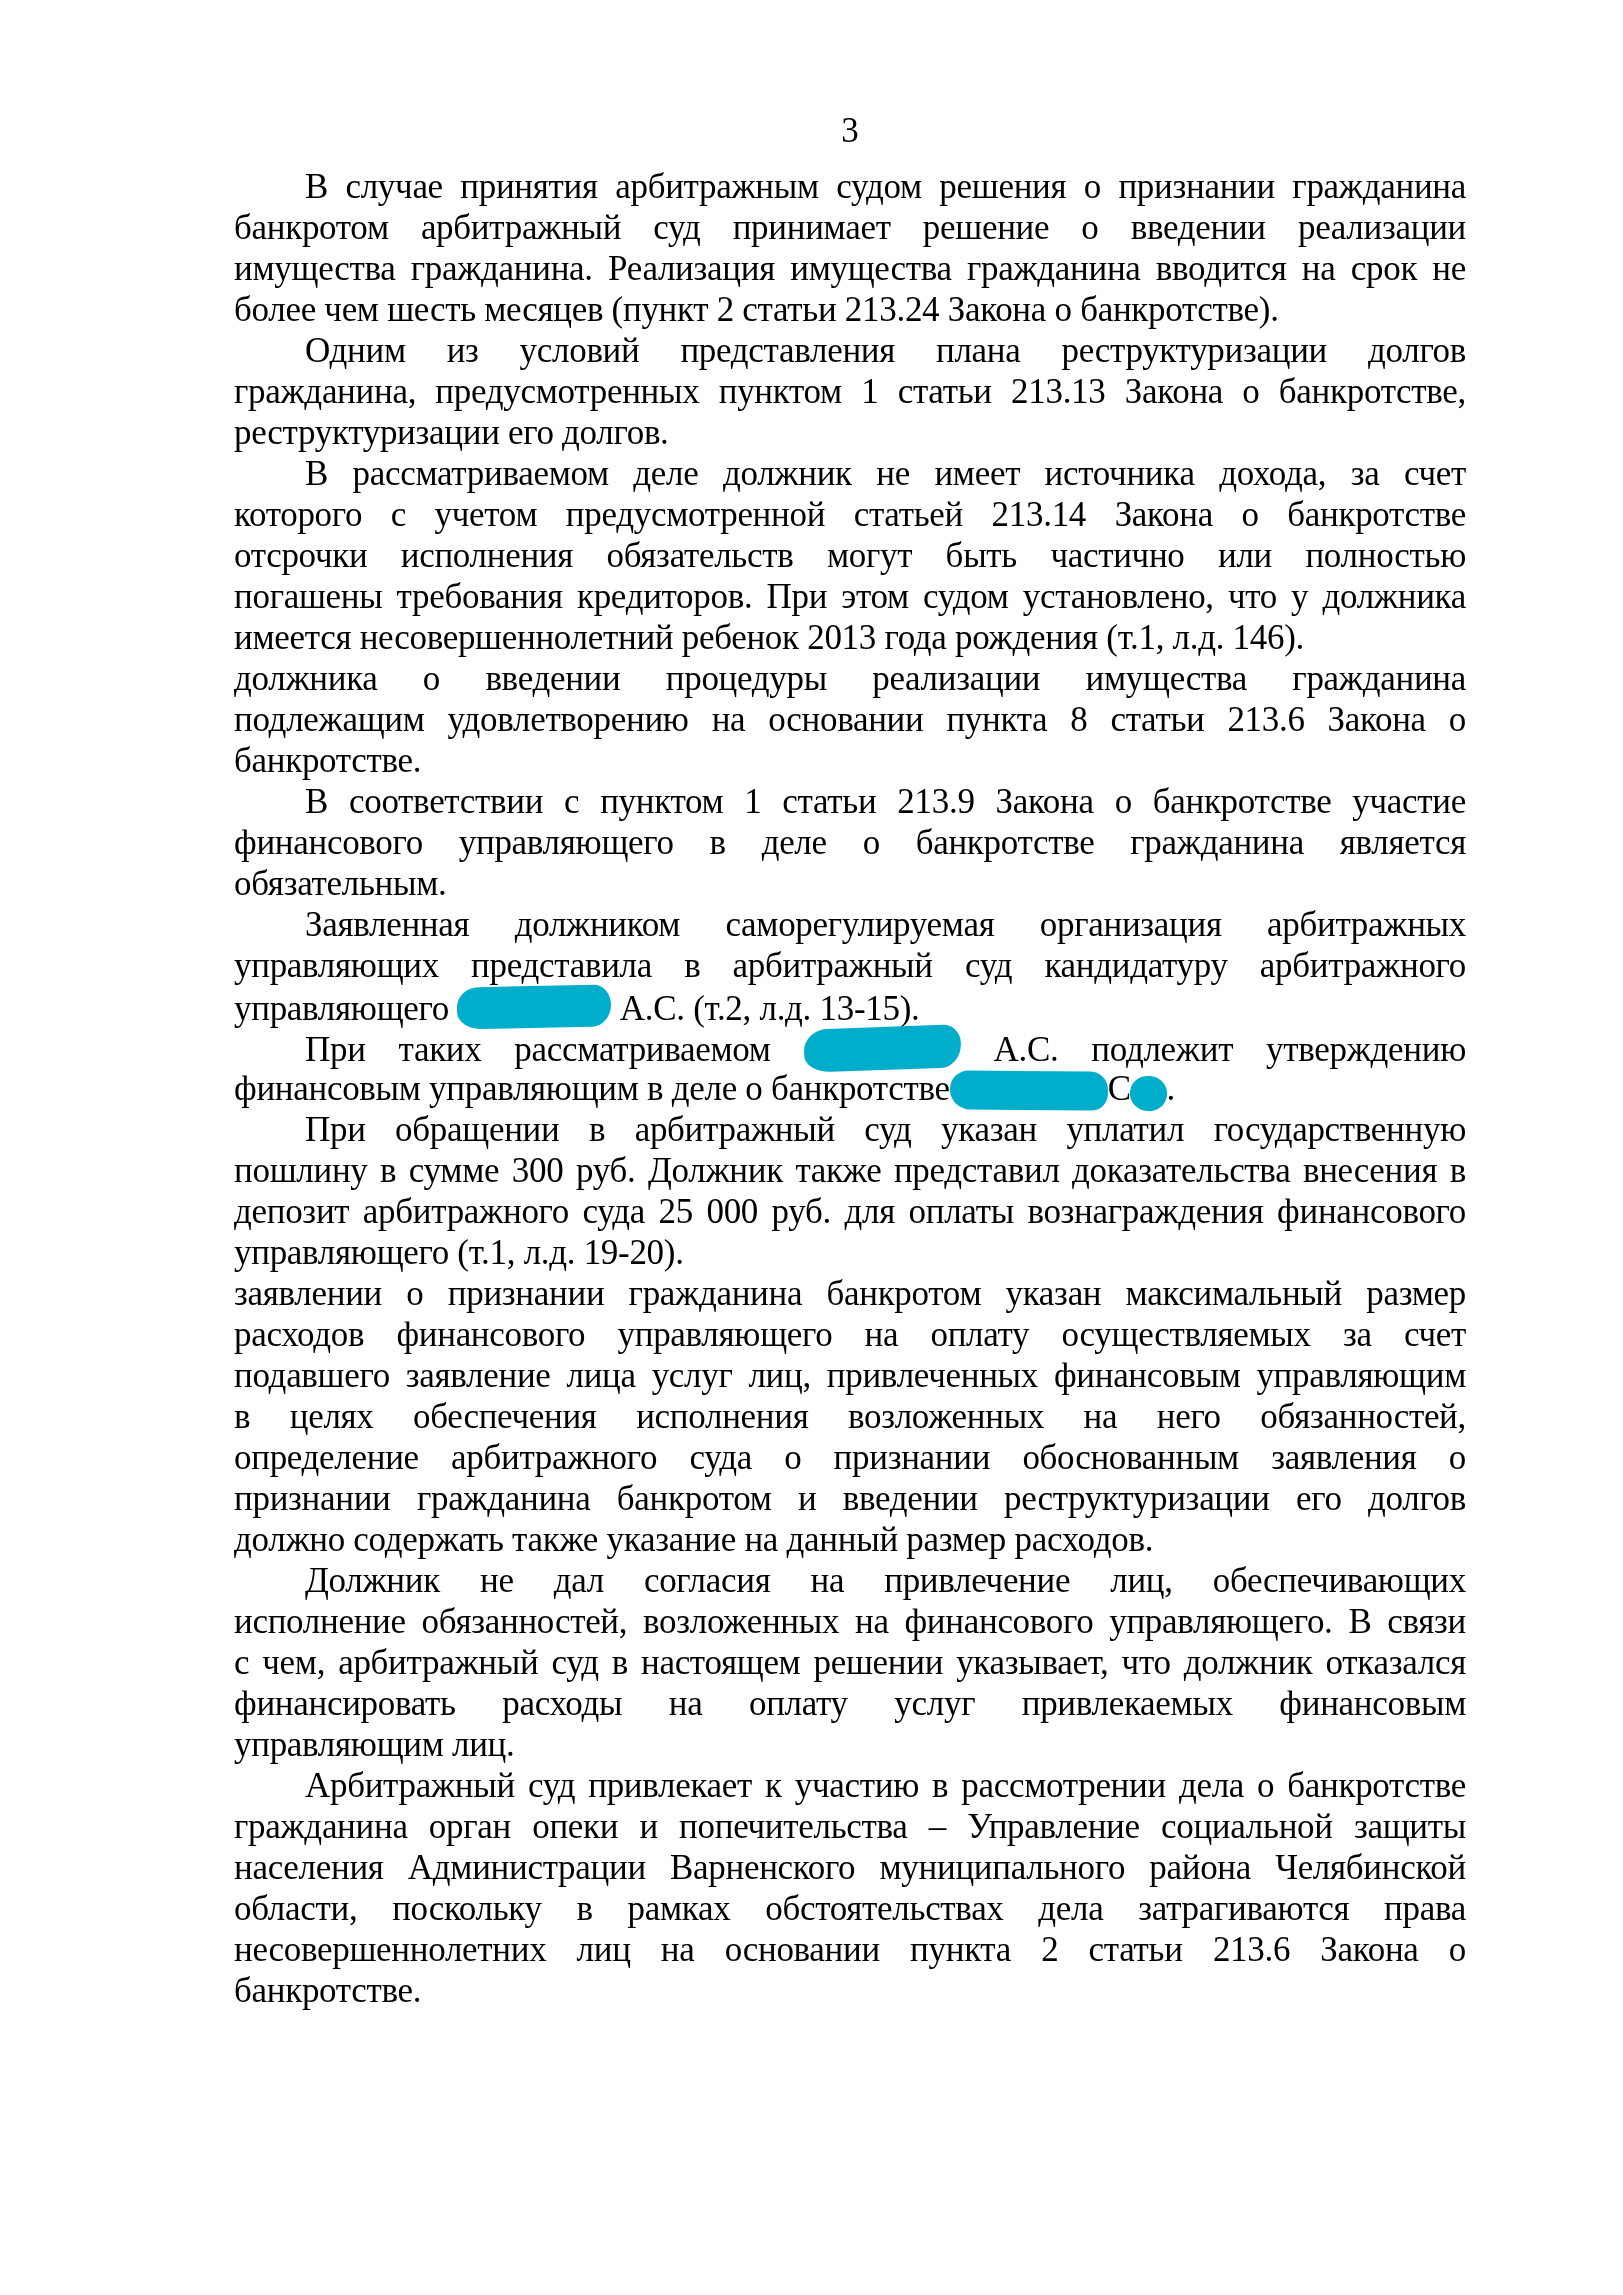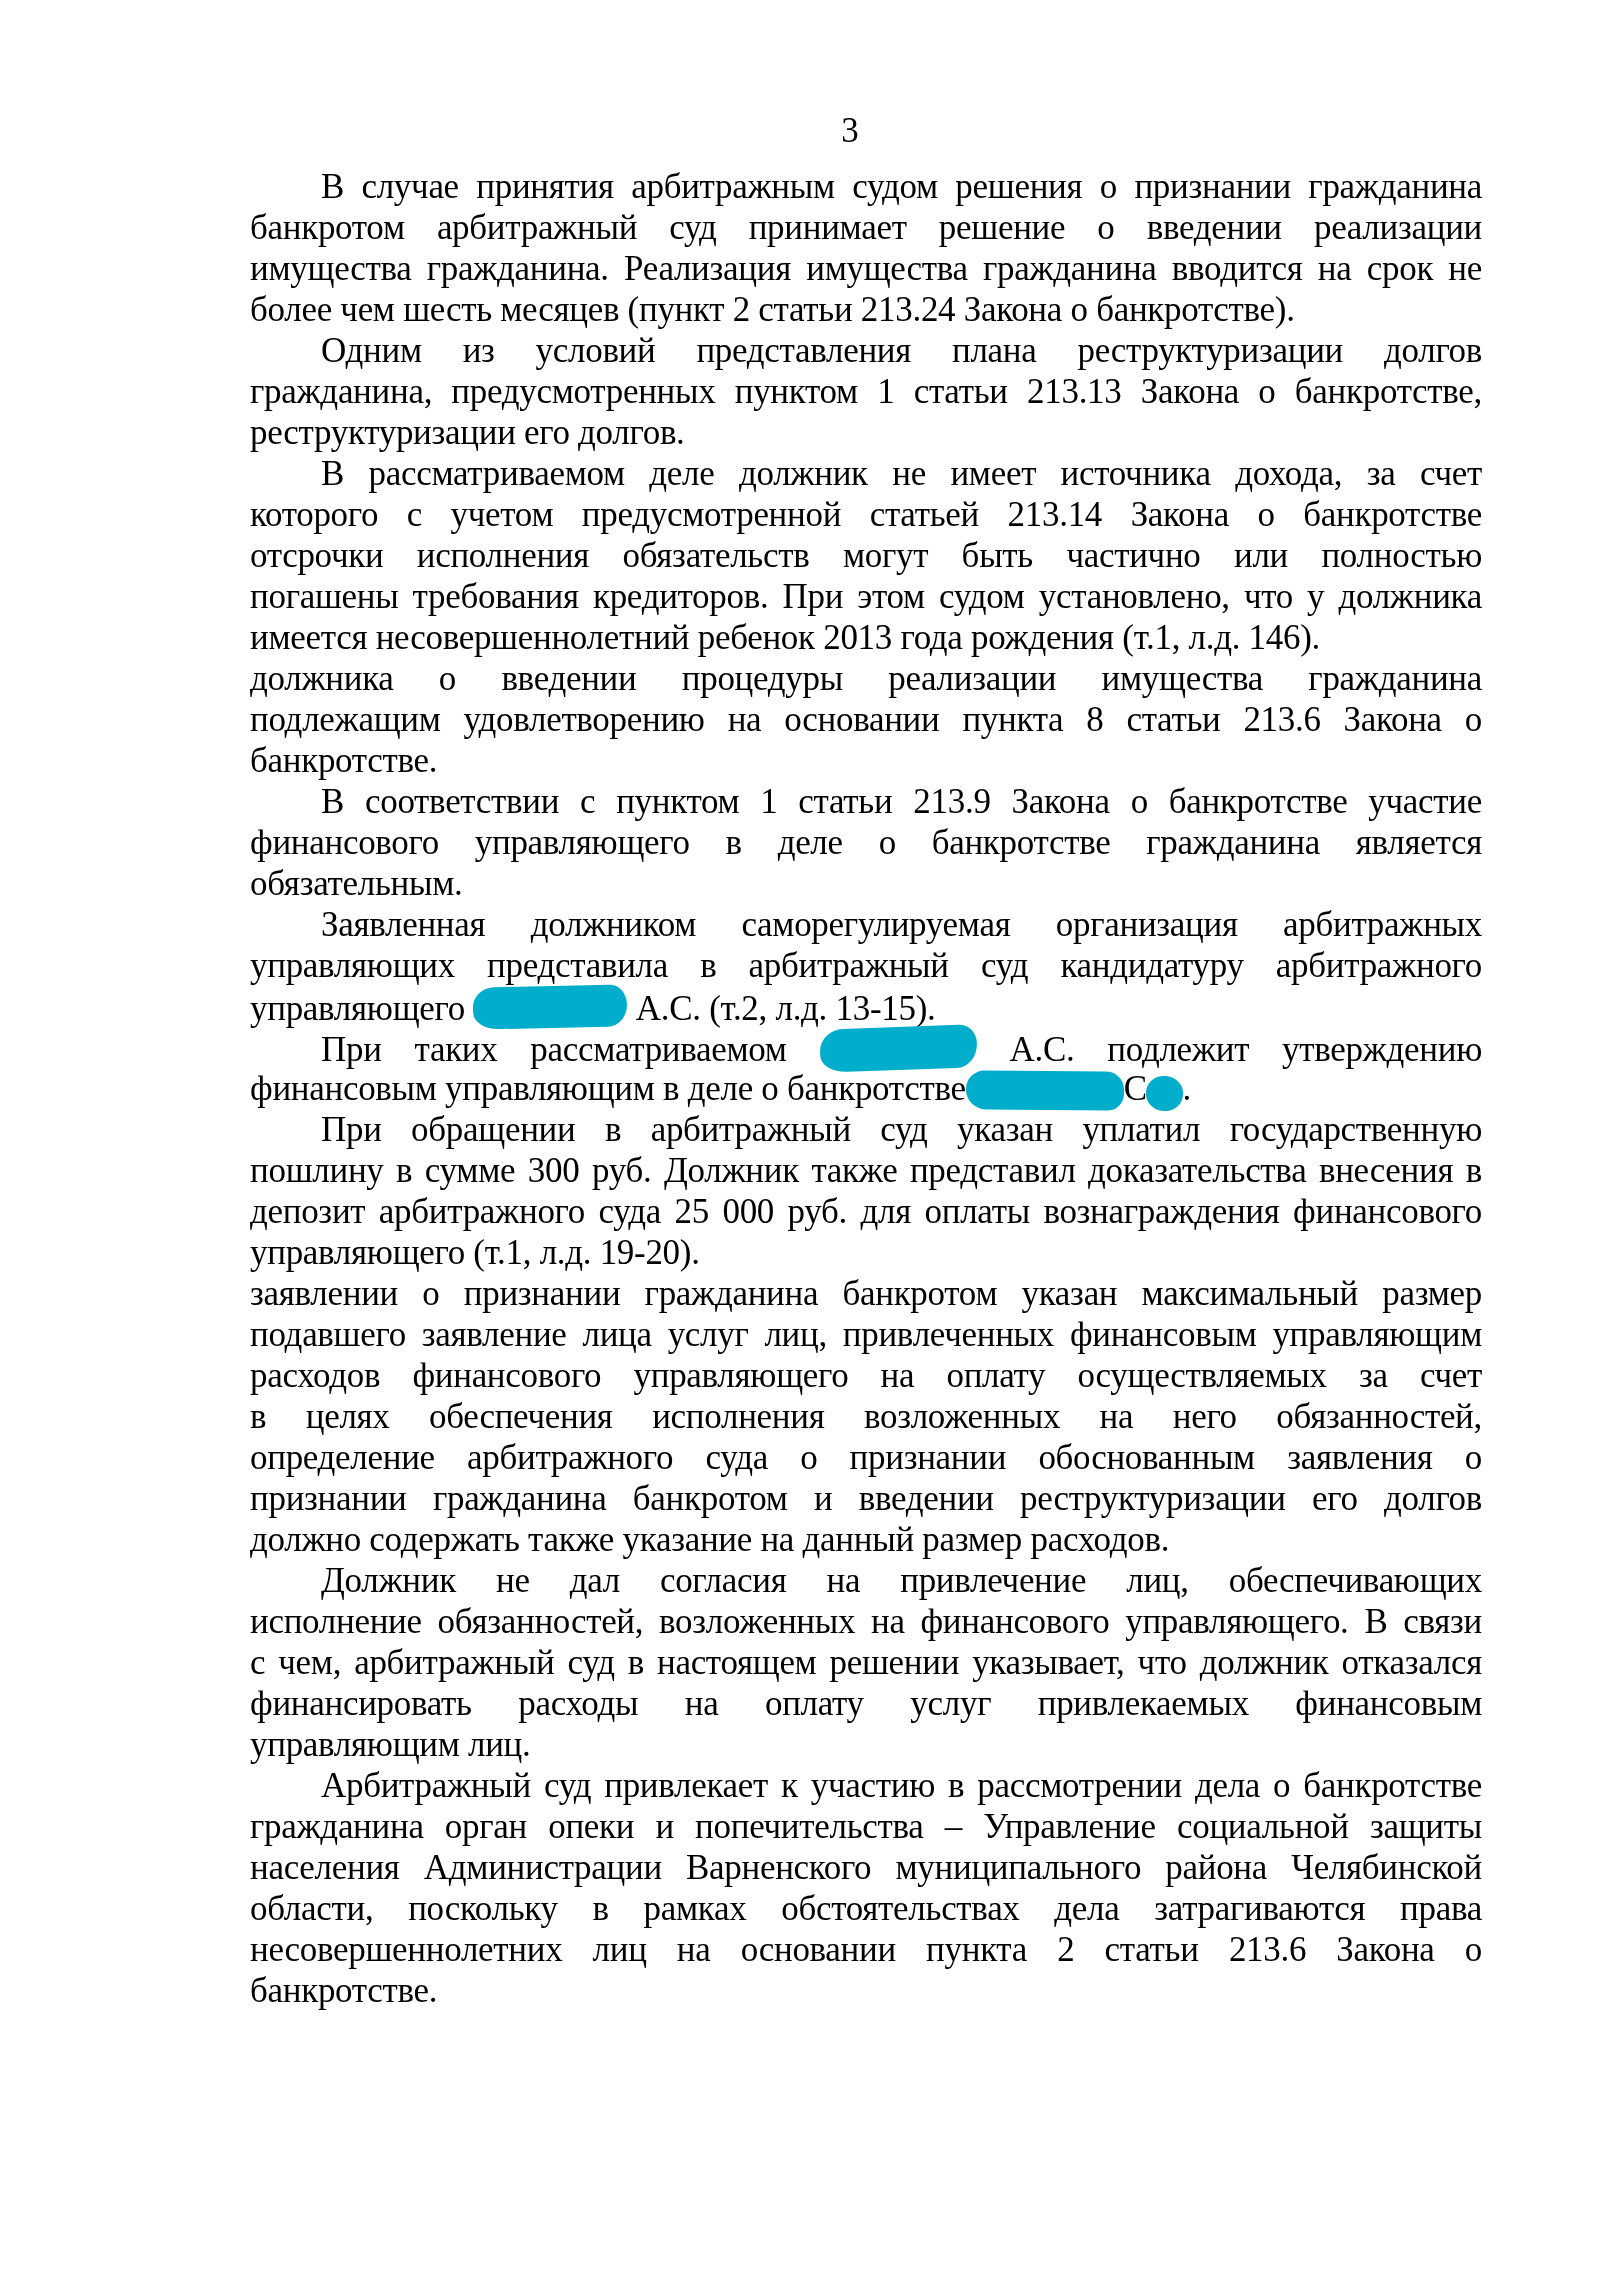--- a/index.html
+++ b/index.html
@@ -21,21 +21,21 @@
     top: 110px;
     left: 234px;
     width: 1232px;
     text-align: center;
     font-size: 35px;
     line-height: 41px;
   }
   .content {
     position: absolute;
     top: 166px;
-    left: 250px;
+    left: 234px;
     width: 1232px;
     font-size: 35px;
     letter-spacing: -0.3px;
   }
   .line {
     height: 41px;
     line-height: 41px;
     text-align: justify;
     text-align-last: justify;
     white-space: normal;
@@ -78,22 +78,22 @@
       <div class="line line--indent"><span>Заявленная должником саморегулируемая организация арбитражных</span></div>
       <div class="line"><span>управляющих представила в арбитражный суд кандидатуру арбитражного</span></div>
       <div class="line line--last"><span>управляющего </span><span class="redaction" style="width: 154px; height: 42px; vertical-align: -8.5px; border-radius: 22px 17px 19.6px 25px / 19.6px 19.6px 22px 17px; transform: rotate(-1.2deg); background: rgb(0, 174, 203);"></span><span> А.С. (т.2, л.д. 13-15).</span></div>
       <div class="line line--indent"><span>При таких рассматриваемом </span><span class="redaction" style="width: 157px; height: 43px; vertical-align: -9.2px; border-radius: 23.6px 17px 21px 26px / 22px 18.3px 23.6px 17px; transform: rotate(-2deg); background: rgb(0, 174, 203);"></span><span> А.С. подлежит утверждению</span></div>
       <div class="line line--last"><span>финансовым управляющим в деле о банкротстве</span><span class="redaction" style="width: 158px; height: 39px; vertical-align: -9.8px; border-radius: 18.3px 18.3px 15.7px 21px / 18.3px 18.3px 17px 19.6px; transform: rotate(0.4deg); background: rgb(0, 174, 203);"></span><span>С</span><span class="redaction" style="width: 37px; height: 35px; vertical-align: -10.5px; border-radius: 48%; transform: rotate(8deg); background: rgb(0, 174, 203); margin-left: -1.3px;"></span><span>.</span></div>
       <div class="line line--indent"><span>При обращении в арбитражный суд указан уплатил государственную</span></div>
       <div class="line"><span>пошлину в сумме 300 руб. Должник также представил доказательства внесения в</span></div>
       <div class="line"><span>депозит арбитражного суда 25 000 руб. для оплаты вознаграждения финансового</span></div>
       <div class="line line--last"><span>управляющего (т.1, л.д. 19-20).</span></div>
       <div class="line"><span>заявлении о признании гражданина банкротом указан максимальный размер</span></div>
+      <div class="line"><span>расходов финансового управляющего на оплату осуществляемых за счет</span></div>
       <div class="line"><span>подавшего заявление лица услуг лиц, привлеченных финансовым управляющим</span></div>
-      <div class="line"><span>расходов финансового управляющего на оплату осуществляемых за счет</span></div>
       <div class="line"><span>в целях обеспечения исполнения возложенных на него обязанностей,</span></div>
       <div class="line"><span>определение арбитражного суда о признании обоснованным заявления о</span></div>
       <div class="line"><span>признании гражданина банкротом и введении реструктуризации его долгов</span></div>
       <div class="line line--last"><span>должно содержать также указание на данный размер расходов.</span></div>
       <div class="line line--indent"><span>Должник не дал согласия на привлечение лиц, обеспечивающих</span></div>
       <div class="line"><span>исполнение обязанностей, возложенных на финансового управляющего. В связи</span></div>
       <div class="line"><span>с чем, арбитражный суд в настоящем решении указывает, что должник отказался</span></div>
       <div class="line"><span>финансировать расходы на оплату услуг привлекаемых финансовым</span></div>
       <div class="line line--last"><span>управляющим лиц.</span></div>
       <div class="line line--indent"><span>Арбитражный суд привлекает к участию в рассмотрении дела о банкротстве</span></div>

